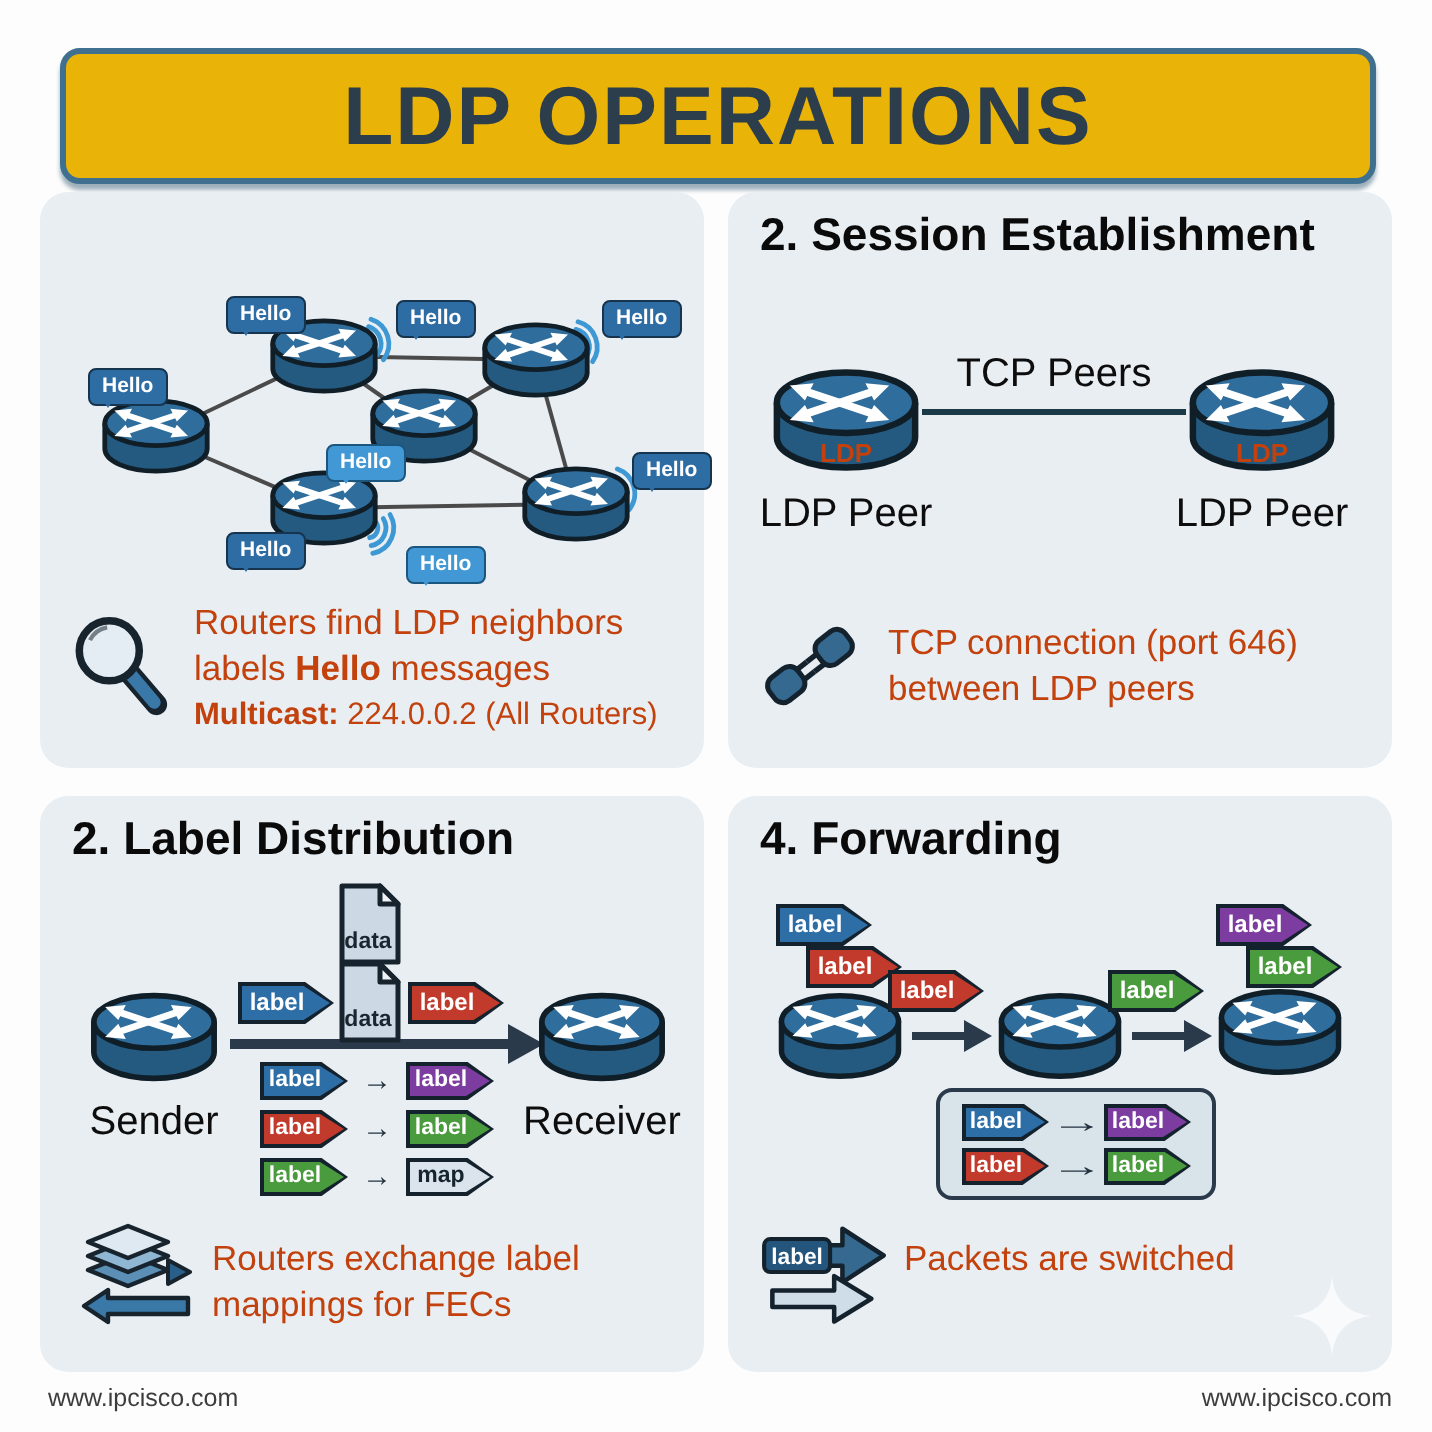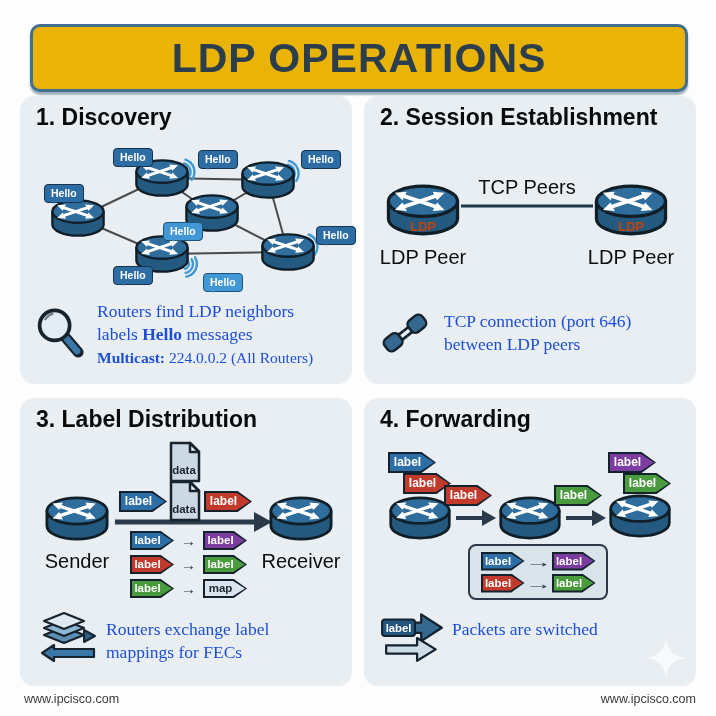--- a/index.html
+++ b/index.html
@@ -45,21 +45,21 @@
   
   .mrow{position:absolute;display:flex;align-items:center;gap:7px;z-index:4;}
 
   
   .map-box{position:absolute;left:104px;top:146px;width:136px;height:52px;background:#d9e3ea;
     border:2.5px solid #2a3a4a;border-radius:8px;display:flex;flex-direction:column;
     justify-content:center;align-items:center;gap:3px;z-index:4;}
   .map-box .row{display:flex;align-items:center;gap:6px;}
 
   
-  .cap-text{position:absolute;color:#1d4ed8;font-size:17.5px;line-height:23px;z-index:5;font-family:Liberation Serif, serif;}
+  .cap-text{position:absolute;color:#c2410c;font-size:17.5px;line-height:23px;z-index:5;}
   .cap-text .small{font-size:15.5px;}
   .cap-icon{position:absolute;z-index:5;}
 
   
   .dlabel{position:absolute;transform:translateX(-50%);color:#0d0d0d;font-size:20px;z-index:5;white-space:nowrap;}
   .ldp-chip{position:absolute;transform:translateX(-50%);color:#c2410c;font-size:13px;font-weight:bold;z-index:5;}
 
   .file{position:absolute;z-index:4;}
 
   .footer{position:absolute;top:692px;font-size:12.5px;color:#3c3c3c;}
@@ -96,21 +96,20 @@
   </defs>
 </svg>
 
 <div class="page">
 
   <div class="title-box">
     <h1>LDP OPERATIONS</h1>
   </div>
 
   <div class="panel" id="q1">
-    <h2>1. Discovery</h2>
 
     <svg class="lay" viewBox="0 0 332 288" aria-hidden="true">
       <g stroke="#4a4a4a" stroke-width="2">
         <line x1="58" y1="122" x2="142" y2="82"></line>
           <line x1="58" y1="122" x2="142" y2="158"></line>
         <line x1="142" y1="82" x2="248" y2="84"></line>
           <line x1="142" y1="82" x2="192" y2="117"></line>
         <line x1="248" y1="84" x2="192" y2="117"></line>
           <line x1="248" y1="84" x2="268" y2="156"></line>
         <line x1="192" y1="117" x2="142" y2="158"></line>
@@ -179,21 +178,21 @@
         <rect x="32" y="19" width="17" height="14" rx="5" fill="#35698f" stroke="#14222e" stroke-width="2.4"></rect>
       </g>
     </svg>
     <div class="cap-text" style="left:80px;top:214px">
       <div>TCP connection (port 646)</div>
       <div>between LDP peers</div>
     </div>
   </div>
 
   <div class="panel" id="q3">
-    <h2>3. Label Distribution</h2>
+    <h2>2. Label Distribution</h2>
 
     <svg class="lay" viewBox="0 0 332 288" aria-hidden="true">
       <line x1="95" y1="124" x2="234" y2="124" stroke="#2a3a4a" stroke-width="5"></line>
       <polygon points="234,114 252,124 234,134" fill="#2a3a4a"></polygon>
       <use href="#router" x="24" y="97" width="66" height="47"></use>
       <use href="#router" x="248" y="97" width="66" height="47"></use>
     </svg>
 
     <svg class="file" style="left:148px;top:43px" width="34" height="42" viewBox="0 0 34 42">
       <use href="#datafile" width="34" height="42"></use>

